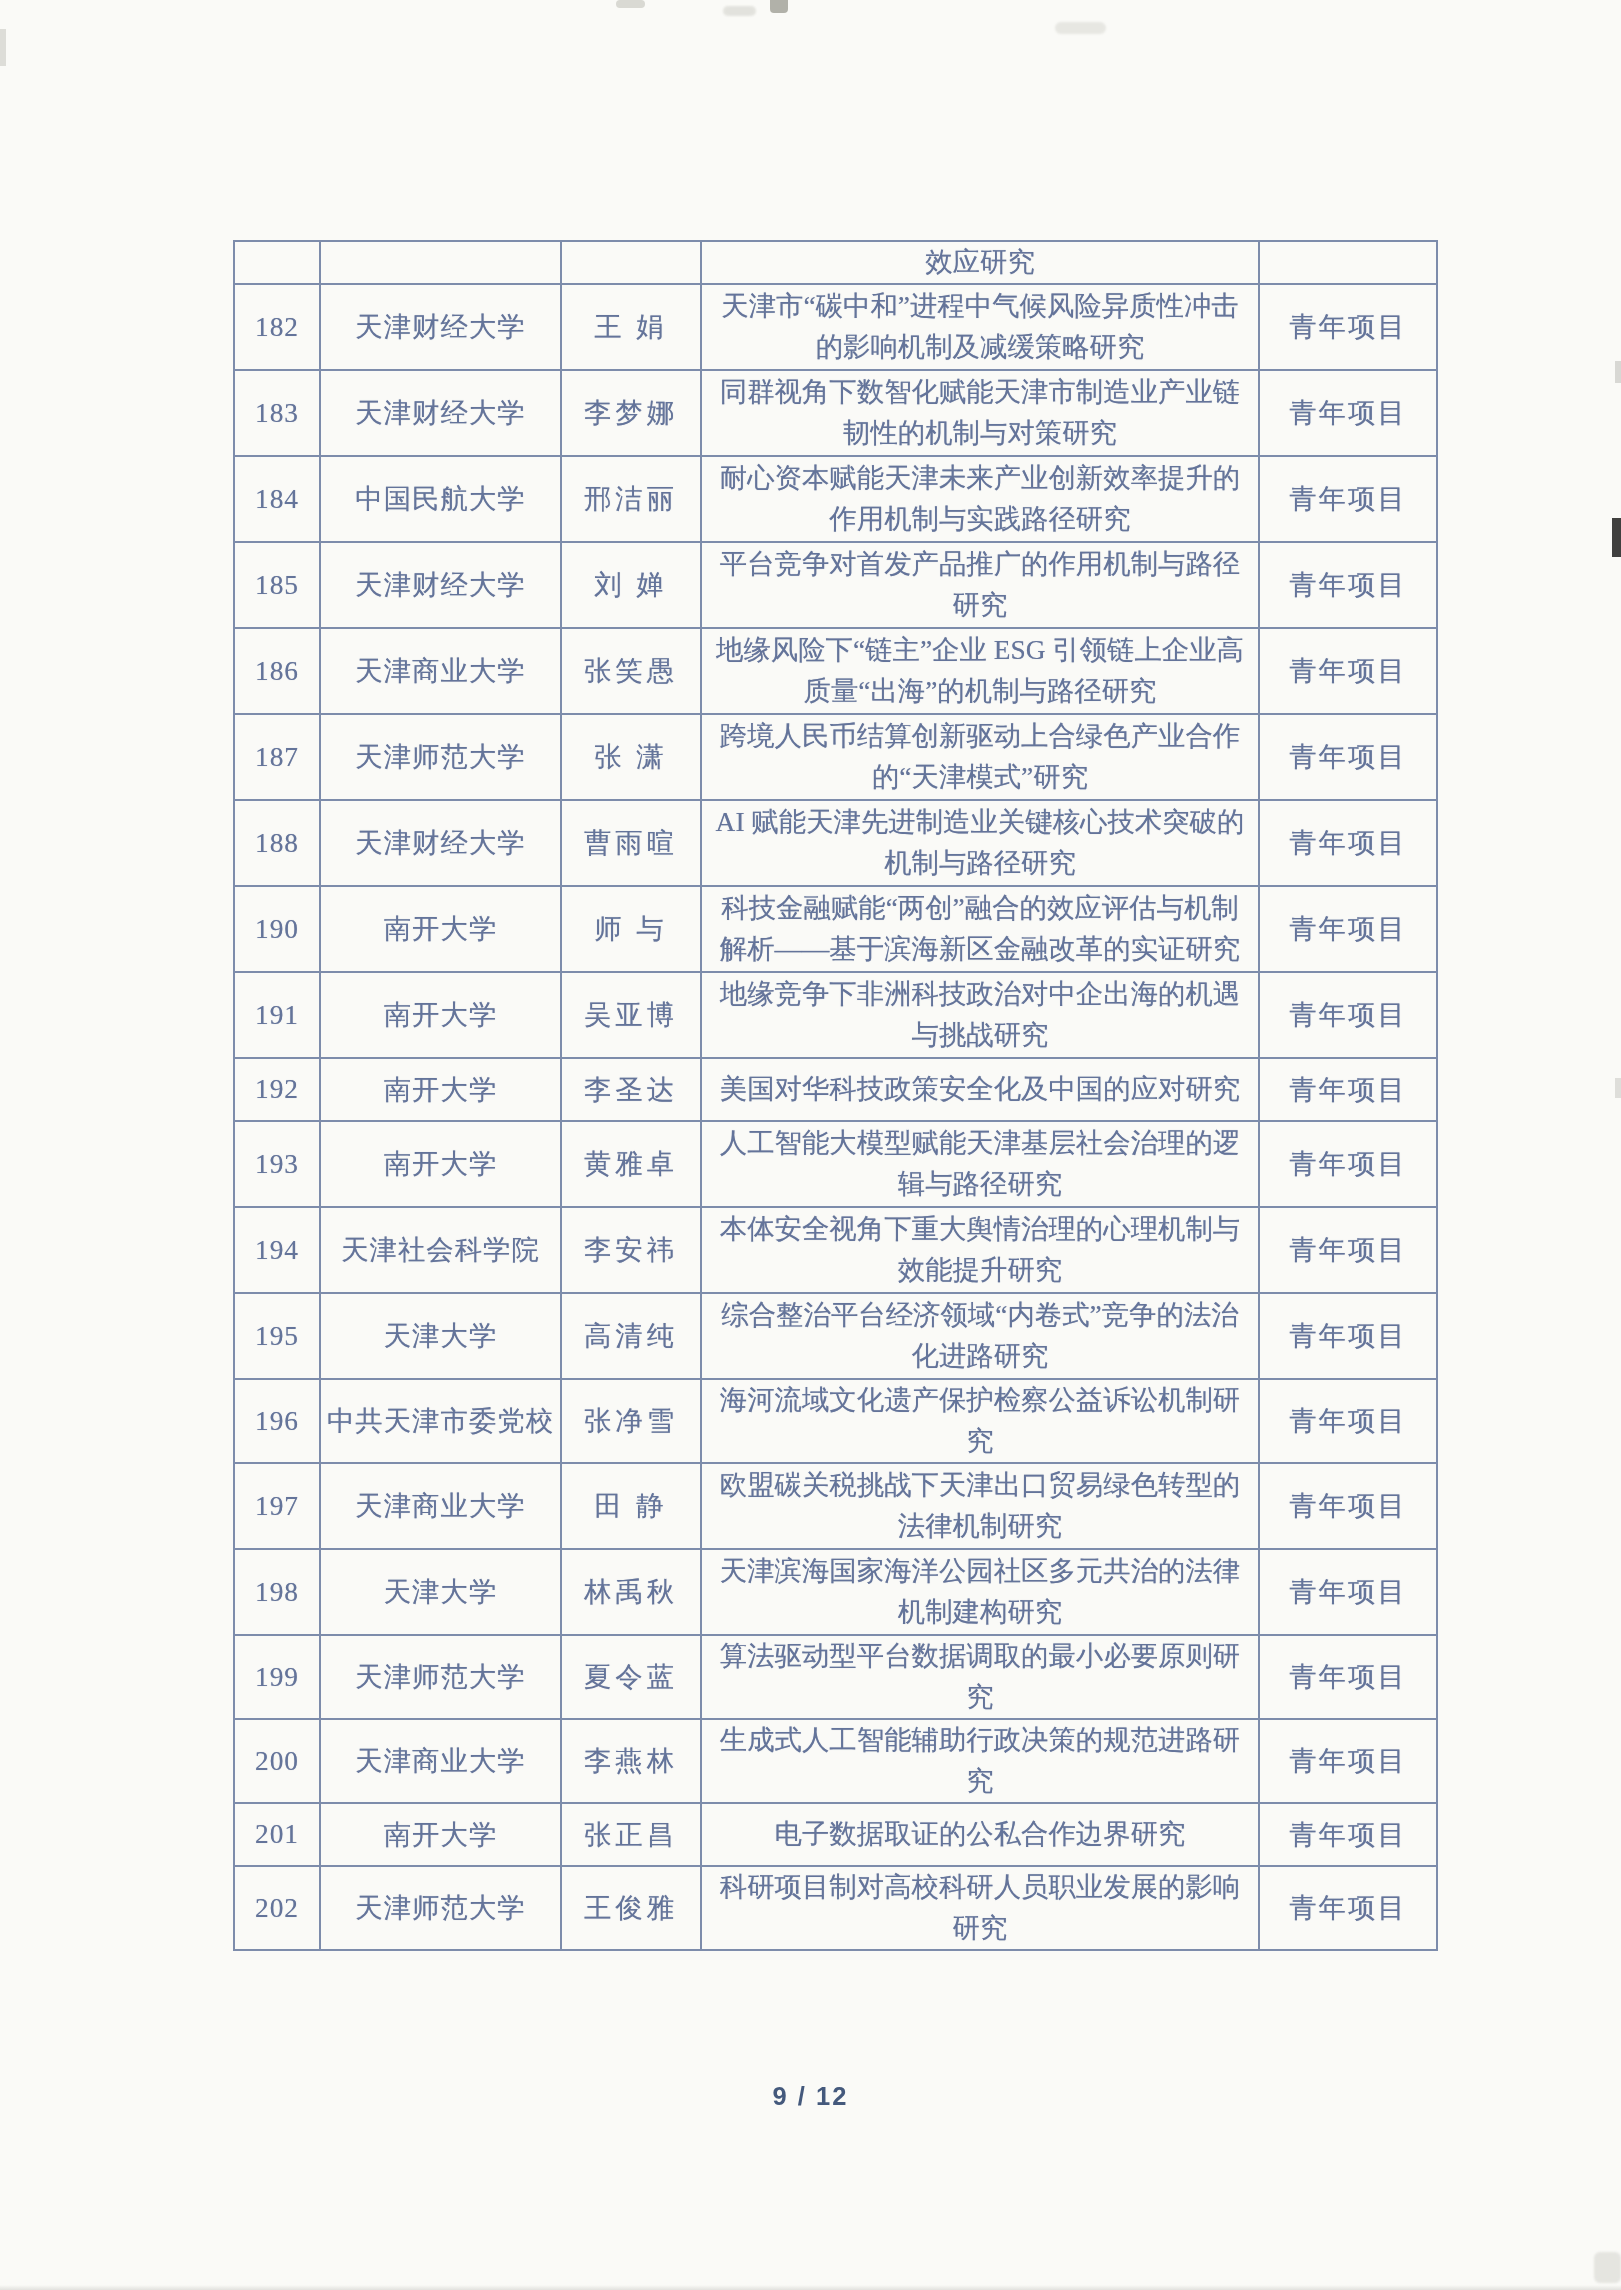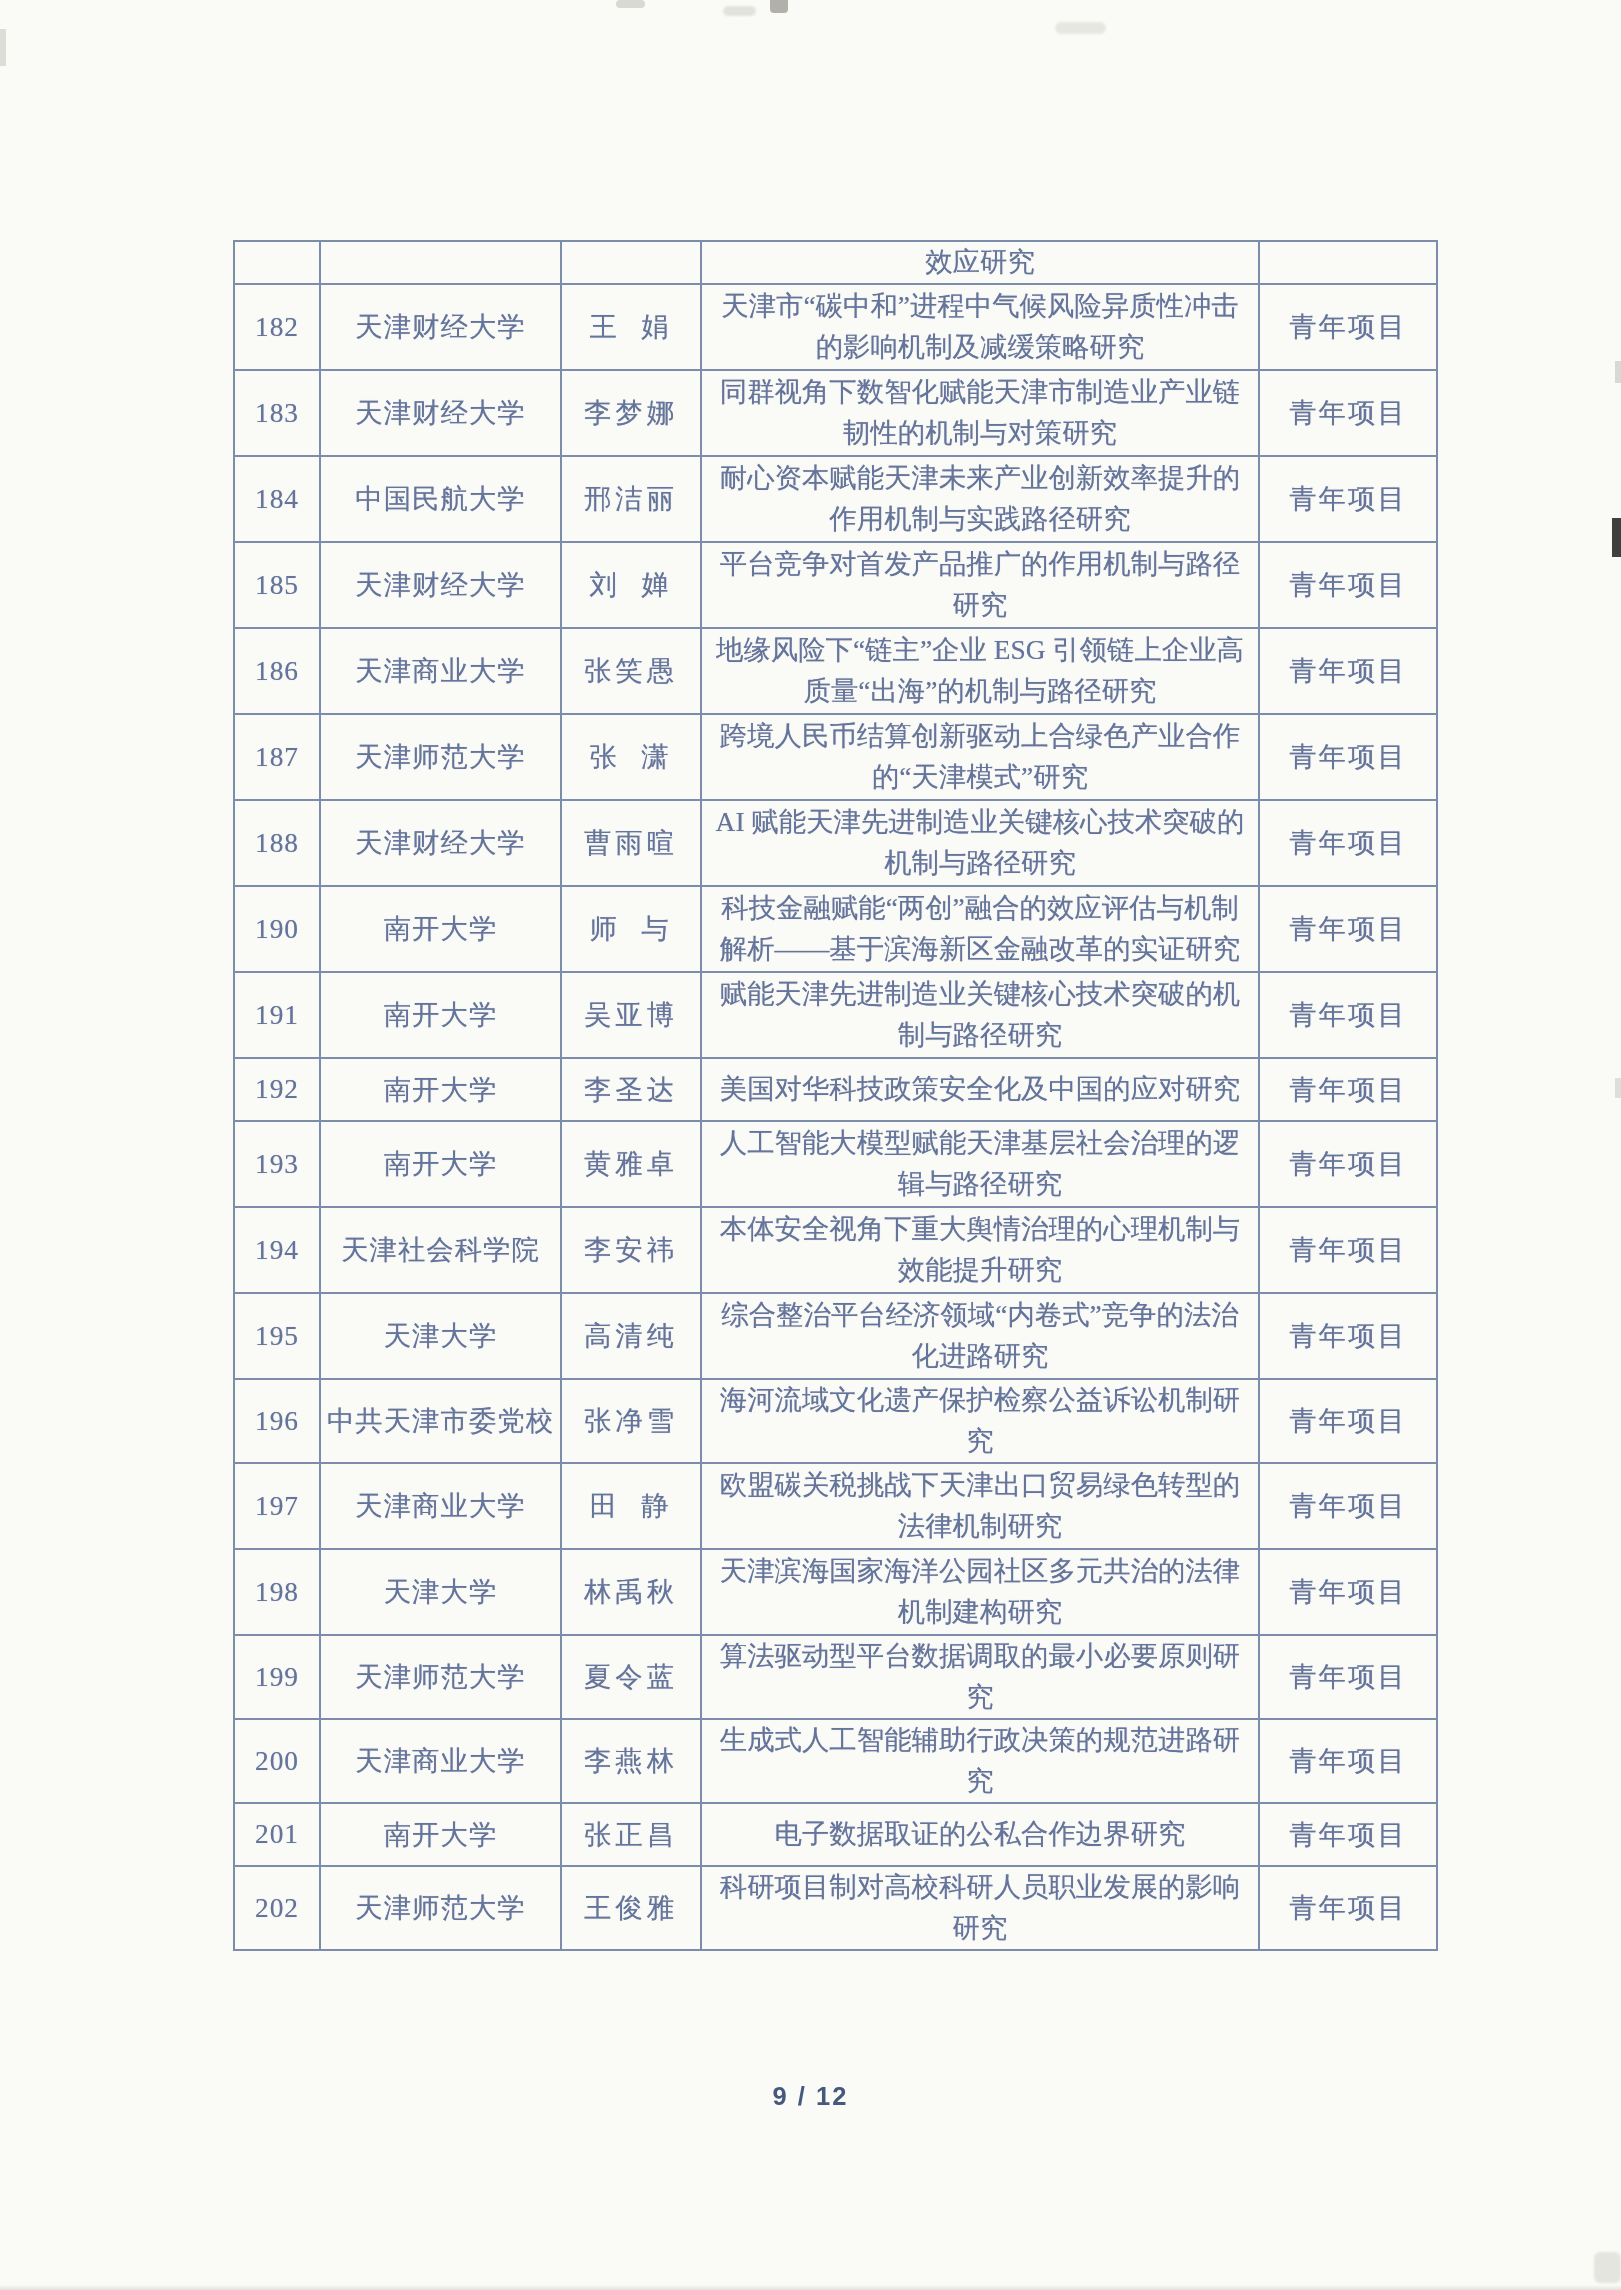--- a/index.html
+++ b/index.html
@@ -41,21 +41,21 @@
   col.c-title{width:558px;}
   col.c-type{width:178px;}
 
   tr.lines-1 td{height:63px;}
   tr.lines-2 td{height:86px;}
   tr.carryover td{height:40px;}
   tbody tr:last-child td{height:48px;}
 
   td.no{font-size:28px;letter-spacing:1px;}
   td.uni{letter-spacing:1px;}
-  td.name{letter-spacing:3.9px;font-family:Liberation Mono, monospace;}
+  td.name{letter-spacing:3.9px;}
   td.title{line-height:41px;padding:0 7.8px;}
   td.type{letter-spacing:2px;}
 
   
   .footer{
     position:absolute;
     top:2082px; left:50%;
     transform:translateX(-50%);
     font-family:"Liberation Sans", sans-serif;
     font-weight:bold;
@@ -162,21 +162,21 @@
     <td class="no">190</td>
     <td class="uni">南开大学</td>
     <td class="name">师 与</td>
     <td class="title">科技金融赋能“两创”融合的效应评估与机制解析——基于滨海新区金融改革的实证研究</td>
     <td class="type">青年项目</td>
   </tr>
         <tr class="lines-2">
     <td class="no">191</td>
     <td class="uni">南开大学</td>
     <td class="name">吴亚博</td>
-    <td class="title">赋能天津先进制造业关键核心技术突破的机制与路径研究</td>
+    <td class="title">地缘竞争下非洲科技政治对中企出海的机遇与挑战研究</td>
     <td class="type">青年项目</td>
   </tr>
         <tr class="lines-1">
     <td class="no">192</td>
     <td class="uni">南开大学</td>
     <td class="name">李圣达</td>
     <td class="title">美国对华科技政策安全化及中国的应对研究</td>
     <td class="type">青年项目</td>
   </tr>
         <tr class="lines-2">

